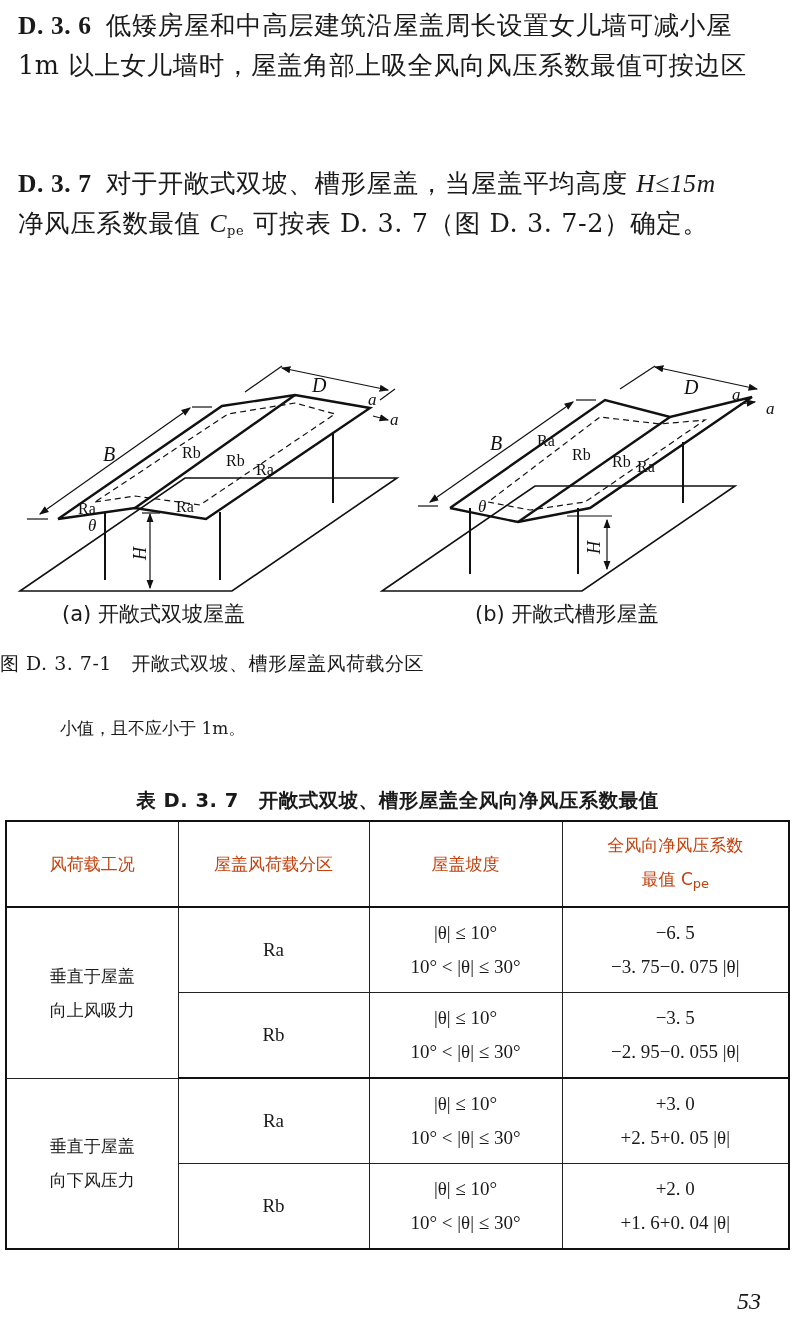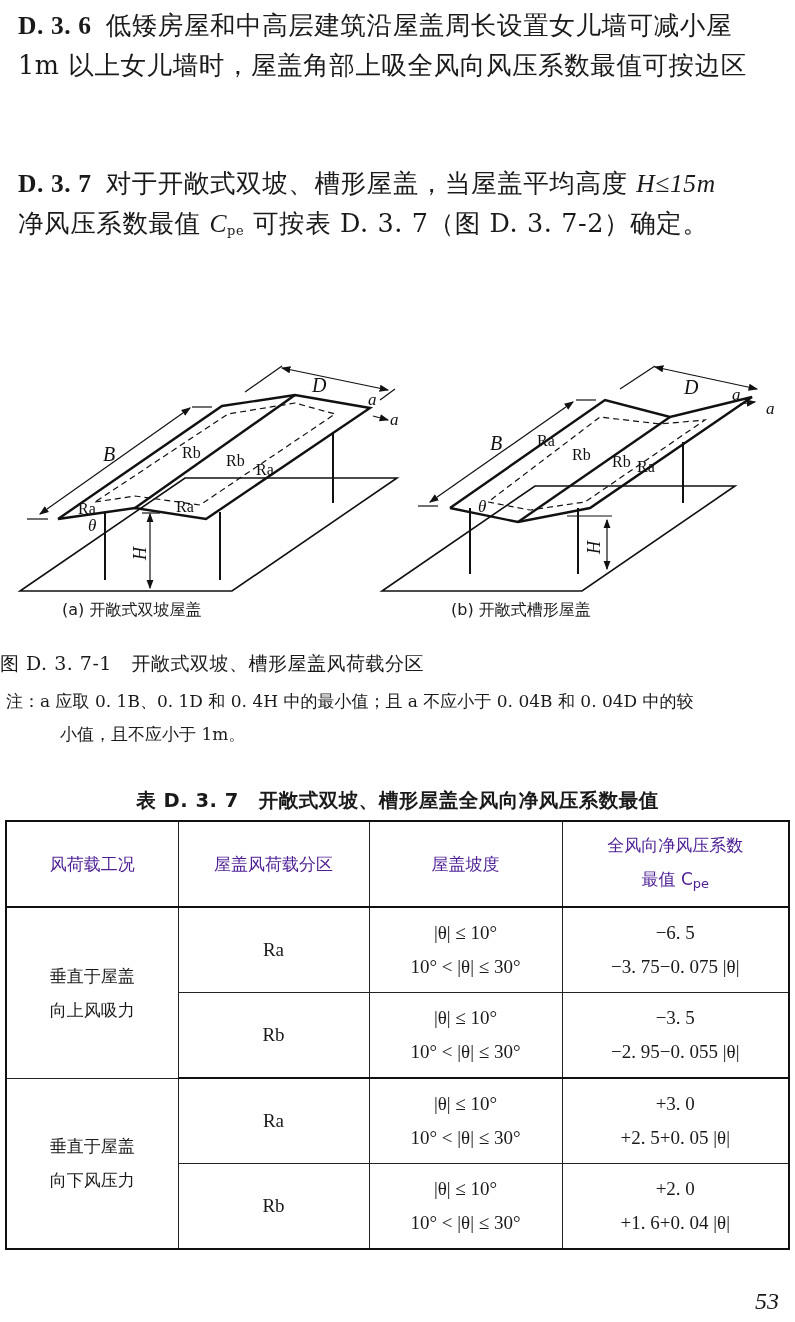--- a/index.html
+++ b/index.html
@@ -5,36 +5,36 @@
   html, body { margin: 0; padding: 0; background: #ffffff; }
   body { width: 795px; height: 1322px; position: relative; overflow: hidden;
          font-family: "DejaVu Serif", "Liberation Serif", serif; color: #1a1a1a; }
   .para { position: absolute; left: 18px; width: 783px; font-size: 25.5px; line-height: 39.5px;
           letter-spacing: 0.6px; text-align: justify; }
   .para .clause { font-weight: bold; font-family: "Liberation Serif", serif; margin-right: 14px; }
   .para .line { display: block; white-space: nowrap; }
   .it { font-style: italic; font-family: "Liberation Serif", serif; }
   sub { font-size: 13px; vertical-align: -3px; }
   .figure { position: absolute; left: 0; top: 362px; width: 795px; height: 270px; }
-  .fig-caption-sub { position: absolute; font-size: 16px; font-family: "DejaVu Sans", sans-serif; }
+  .fig-caption-sub { position: absolute; font-size: 21px; font-family: "DejaVu Sans", sans-serif; }
   .fig-caption { position: absolute; top: 651px; left: 0; width: 795px; text-align: left; font-size: 19px; letter-spacing: 0.5px; }
   .note { position: absolute; left: 6px; top: 685px; width: 785px; font-size: 17px; line-height: 33px; }
-  .note .cont { padding-left: 54px; display: block; }
+  .note .cont { padding-left: 54px; display: block; margin-top: 27px; }
   .table-title { position: absolute; top: 787px; left: 0; width: 795px; text-align: center; font-weight: bold; font-size: 19.5px; font-family: "DejaVu Sans", sans-serif; letter-spacing: 0.5px; }
   table.cpe { position: absolute; left: 5px; top: 820px; width: 785px; border-collapse: collapse;
               border: 2px solid #111; font-size: 17.5px; }
   table.cpe td, table.cpe th { border: 1.2px solid #222; text-align: center; font-weight: normal; padding: 0; }
-  table.cpe th { height: 84px; line-height: 34px; font-family: "DejaVu Sans", sans-serif; font-size: 17px; color: #4c1d95; }
+  table.cpe th { height: 84px; line-height: 34px; font-family: "DejaVu Sans", sans-serif; font-size: 17px; color: #c2410c; }
   table.cpe tr.data td { height: 84px; }
   table.cpe thead tr { border-bottom: 2px solid #111; }
   tr.group-end td { border-bottom: 2px solid #111; }
   .stack { display: block; line-height: 34px; }
   .cond, .val { font-family: "Liberation Serif", serif; font-size: 19px; }
   .condition-cell { font-family: "DejaVu Sans", sans-serif; font-size: 17px; line-height: 36px; }
-  .page-num { position: absolute; right: 16px; top: 1288px; font-size: 24px; font-style: italic; font-family: "Liberation Serif", serif; }
+  .page-num { position: absolute; right: 34px; top: 1288px; font-size: 24px; font-style: italic; font-family: "Liberation Serif", serif; }
   svg text { font-family: "Liberation Serif", serif; }
 </style>
 </head>
 <body>
 
 <div class="para" style="top:6px;">
   <span class="line"><span class="clause">D. 3. 6</span><span>低矮房屋和中高层建筑沿屋盖周长设置女儿墙可减小屋</span></span>
   <span class="line">1m 以上女儿墙时，屋盖角部上吸全风向风压系数最值可按边区</span>
 </div>
 
@@ -123,27 +123,26 @@
       <text x="612" y="105">Rb</text>
       <text x="637" y="110">Ra</text>
       <text x="478" y="150" font-style="italic" font-size="17">θ</text>
       <text x="684" y="32" font-style="italic" font-size="20">D</text>
       <text x="732" y="38" font-style="italic" font-size="17">a</text>
       <text x="766" y="52" font-style="italic" font-size="17">a</text>
       <text x="600" y="192" font-style="italic" font-size="18" transform="rotate(-90 600 192)">H</text>
     </g>
   </svg>
   <div class="fig-caption-sub" style="left:62px; top:238px;">(a) 开敞式双坡屋盖</div>
-  <div class="fig-caption-sub" style="left:451px; top:238px;">(b) 开敞式槽形屋盖</div>
+  <div class="fig-caption-sub" style="left:475px; top:238px;">(b) 开敞式槽形屋盖</div>
 </div>
 
 <div class="fig-caption">图 D. 3. 7-1　开敞式双坡、槽形屋盖风荷载分区</div>
 
 <div class="note">
-  <span style="display:block; white-space:nowrap;">注：a 应取 0. 1B、0. 1D 和 0. 4H 中的最小值；且 a 不应小于 0. 04B 和 0. 04D 中的较</span>
   <span class="cont">小值，且不应小于 1m。</span>
 </div>
 
 <div class="table-title">表 D. 3. 7　开敞式双坡、槽形屋盖全风向净风压系数最值</div>
 
 <table class="cpe">
   <colgroup>
     <col style="width:172px">
       <col style="width:191px">
       <col style="width:193px">

